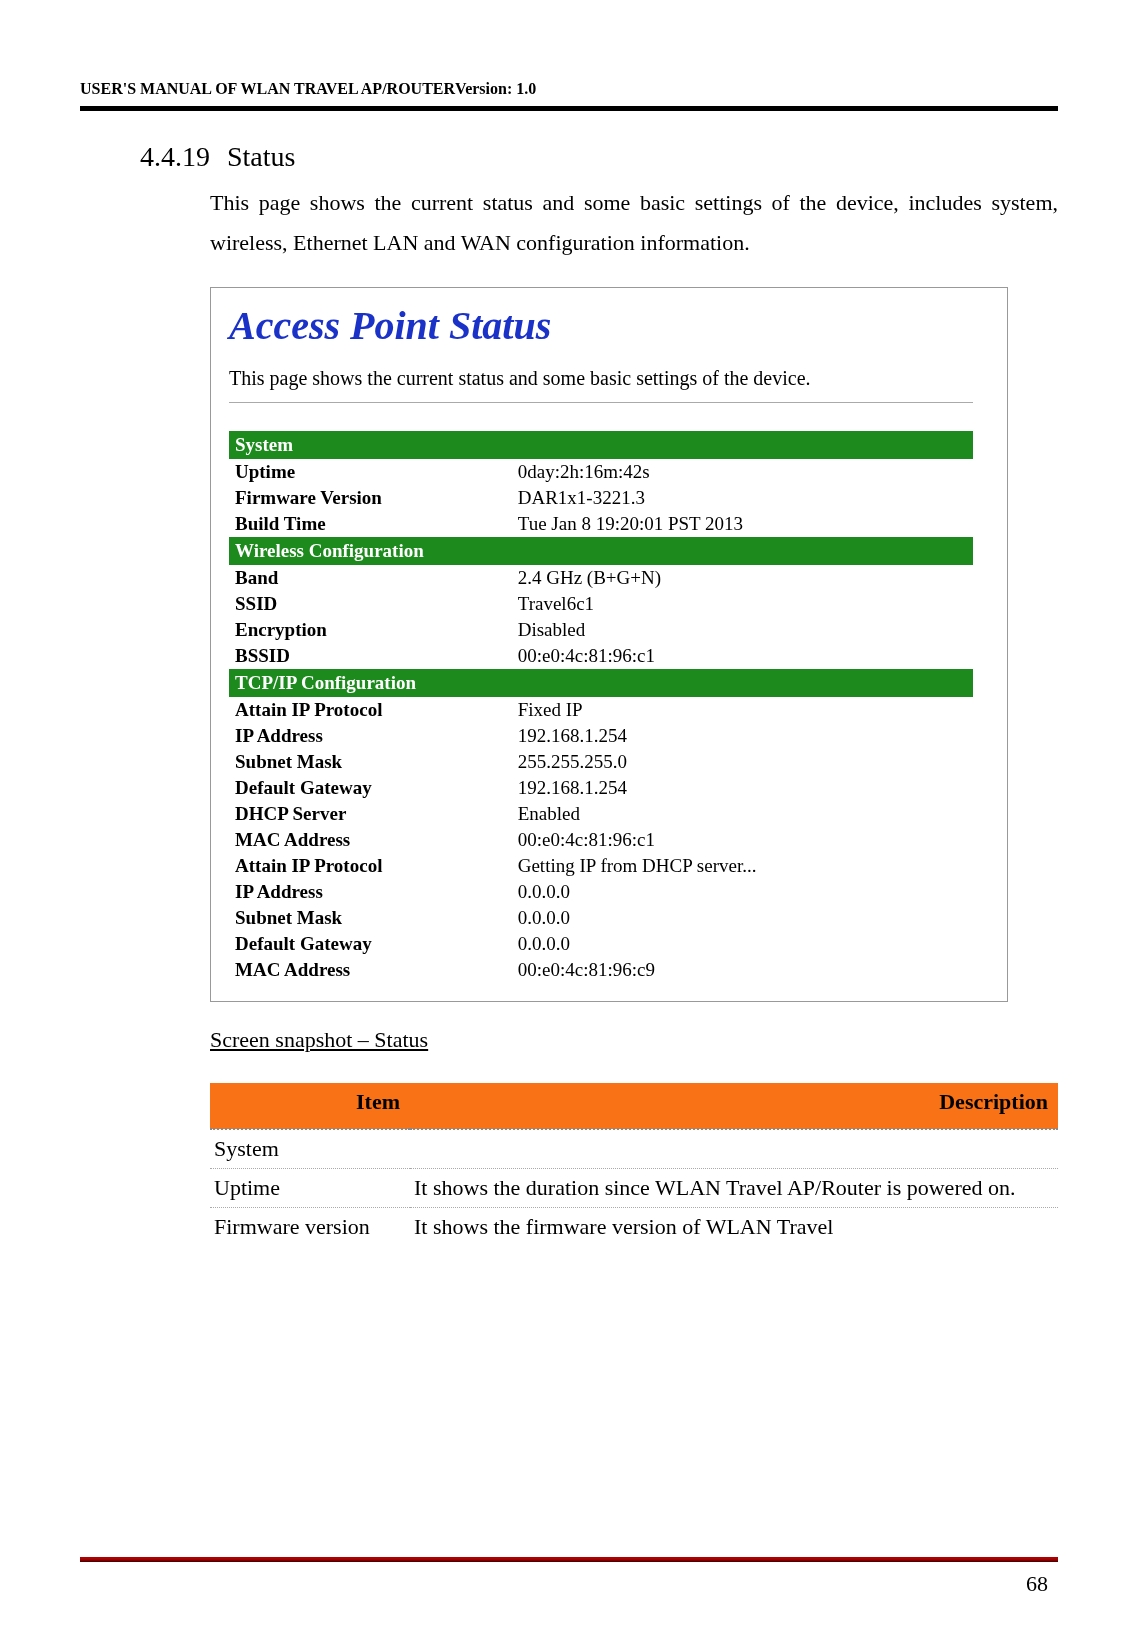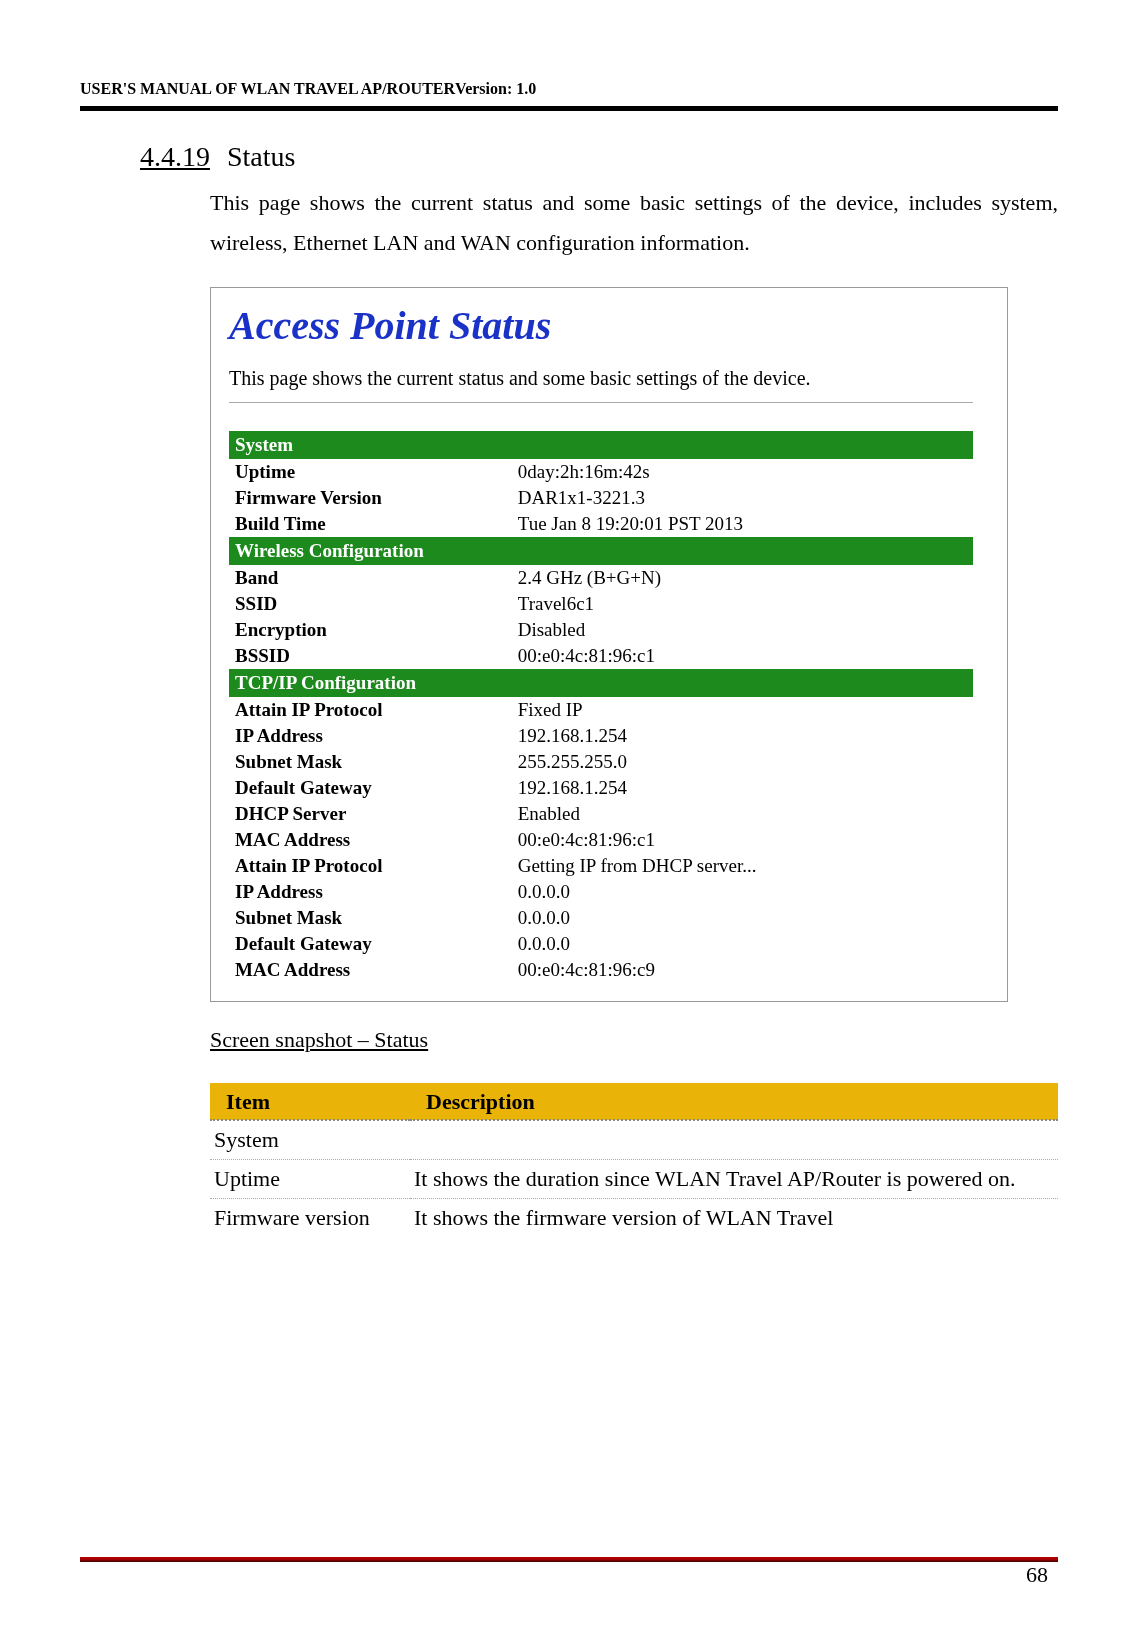--- a/index.html
+++ b/index.html
@@ -21,21 +21,21 @@
       border: none;
       border-top: 5px solid #000;
       margin-bottom: 30px;
     }
     .section-heading {
       font-size: 28px;
       font-family: "Times New Roman", Times, serif;
       margin-left: 60px;
       margin-bottom: 10px;
     }
-    .num { display: inline-block; text-decoration: underline; }
+    .num { display: inline-block; }
     .section-title { display: inline-block; margin-left: 10px; }
     .body-text {
       font-size: 22px;
       margin-left: 130px;
       margin-right: 0;
       line-height: 1.8;
       text-align: justify;
       margin-bottom: 25px;
     }
     .status-box {
@@ -75,47 +75,47 @@
       text-decoration: underline;
       margin-bottom: 30px;
     }
     .desc-table {
       margin-left: 130px;
       margin-right: 0;
       width: calc(100% - 130px);
       border-collapse: collapse;
     }
     .desc-table th {
-      text-align: left;
-      font-size: 22px;
-      font-weight: bold;
-      padding: 6px 10px 4px 16px;
+      text-align: right;
+      font-size: 22px;
+      font-weight: bold;
+      padding: 6px 10px 13px 16px;
       border-bottom: 2px dotted #888;
-      background: #eab308;
+      background: #f97316;
     }
     .desc-table th.item-h { width: 200px; }
     .desc-table td {
       font-size: 22px;
       padding: 6px 4px 6px 4px;
       vertical-align: top;
       border-bottom: 1px dotted #aaa;
     }
     .desc-table td.item-c { padding-left: 4px; }
     .desc-table td.desc-c { text-align: justify; padding-right: 6px; }
     .footer-rule {
       position: absolute;
       bottom: 90px;
       left: 80px;
       right: 80px;
       height: 5px;
       background: linear-gradient(to bottom, #b00000 0%, #b00000 40%, #400000 100%);
     }
     .page-num {
       position: absolute;
-      bottom: 64px;
+      bottom: 55px;
       right: 90px;
       font-size: 22px;
     }
     .norow td { border-bottom: none; }
   </style>
 </head>
 <body>
 
 <div class="header-row">
   <span>USER'S MANUAL OF WLAN TRAVEL AP/ROUTER</span>

